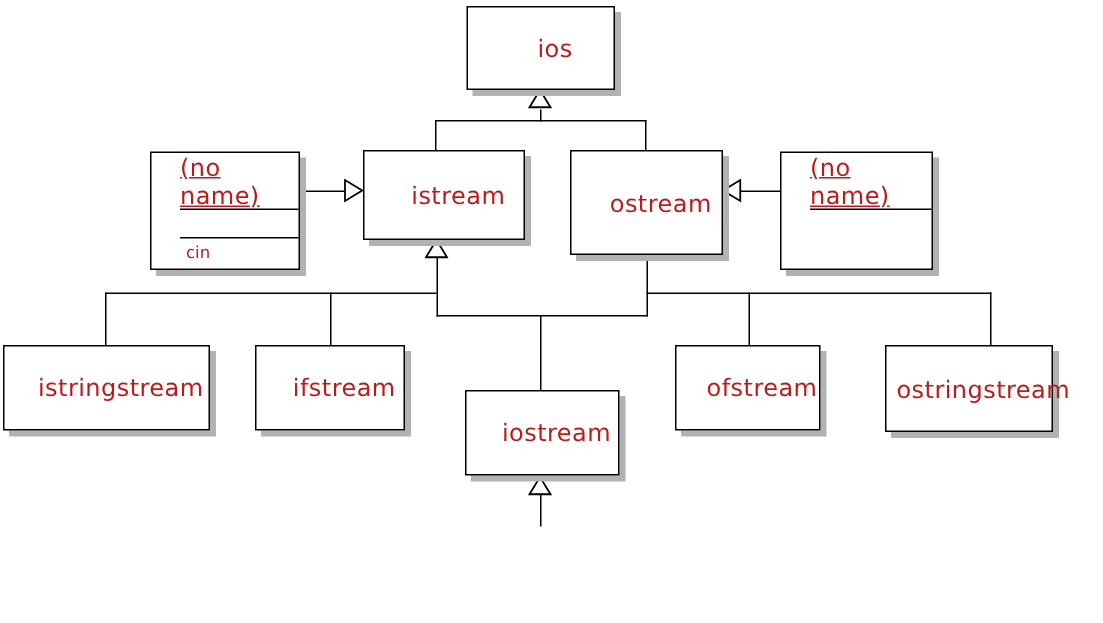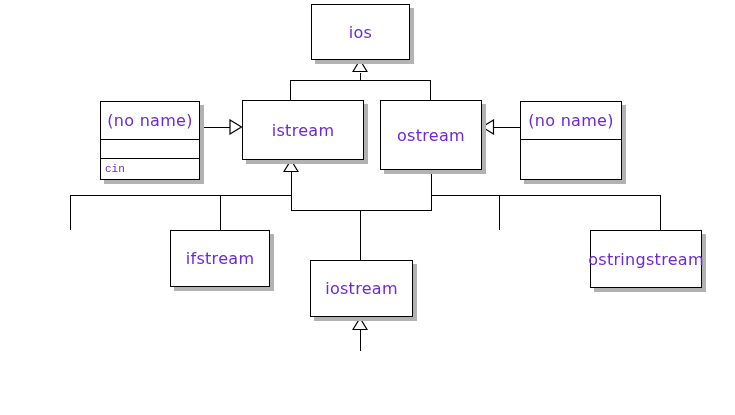--- a/index.html
+++ b/index.html
@@ -10,49 +10,50 @@
     background: #ffffff;
     font-family: "DejaVu Sans", "Liberation Sans", sans-serif;
     overflow: hidden;
   }
   .node {
     position: absolute;
     box-sizing: border-box;
     background: #ffffff;
     border: 1.5px solid #000000;
     box-shadow: 4px 4px 0 #b2b2b2;
-    color: #6d28d9;
+    color: #b91c1c;
+    padding-left: 19px;
   }
   .node.single {
     display: flex;
     align-items: center;
     justify-content: center;
     font-size: 16px;
     letter-spacing: 0.3px;
   }
   .node .row-title {
     height: 37px;
     display: flex;
     align-items: center;
     justify-content: center;
     font-size: 16px;
     letter-spacing: 0.3px;
+    text-decoration: underline;
   }
   .node .row-empty {
     height: 18px;
     border-top: 1.5px solid #000000;
   }
   .node .row-member {
     height: 19px;
     border-top: 1.5px solid #000000;
     display: flex;
     align-items: center;
     padding-left: 4px;
     font-size: 11px;
-    font-family: Liberation Mono, monospace;
   }
   .line { position: absolute; background: #000000; }
   .hline { height: 1px; }
   .vline { width: 1px; }
   .tri { position: absolute; }
 </style>
 </head>
 <body>
 
 <div class="canvas">
@@ -103,41 +104,47 @@
   <div class="node single" style="left:311px;top:4px;width:99px;height:56px">
     <span>ios</span>
   </div>
 
   <div class="node" style="left:100px;top:101px;width:100px;height:79px">
     <div class="row-title">(no name)</div>
     <div class="row-empty"></div>
     <div class="row-member">cin</div>
   </div>
 
-  <div class="node single" style="left:242px;top:100px;width:122px;height:60px">
+  <div class="node single" style="left:242px;top:100px;width:108px;height:60px">
     <span>istream</span>
   </div>
 
   <div class="node single" style="left:380px;top:100px;width:102px;height:70px">
     <span>ostream</span>
   </div>
 
   <div class="node" style="left:520px;top:101px;width:102px;height:79px">
     <div class="row-title">(no name)</div>
     <div class="row-empty"></div>
   </div>
 
+  <div class="node single" style="left:2px;top:230px;width:138px;height:57px">
+    <span>istringstream</span>
+  </div>
 
   <div class="node single" style="left:310px;top:260px;width:103px;height:57px">
     <span>iostream</span>
   </div>
 
   <div class="node single" style="left:170px;top:230px;width:100px;height:57px">
     <span>ifstream</span>
   </div>
 
+  <div class="node single" style="left:450px;top:230px;width:97px;height:57px">
+    <span>ofstream</span>
+  </div>
 
   <div class="node single" style="left:590px;top:230px;width:112px;height:58px">
     <span>ostringstream</span>
   </div>
 
 
 </div>
 
 </body></html>

